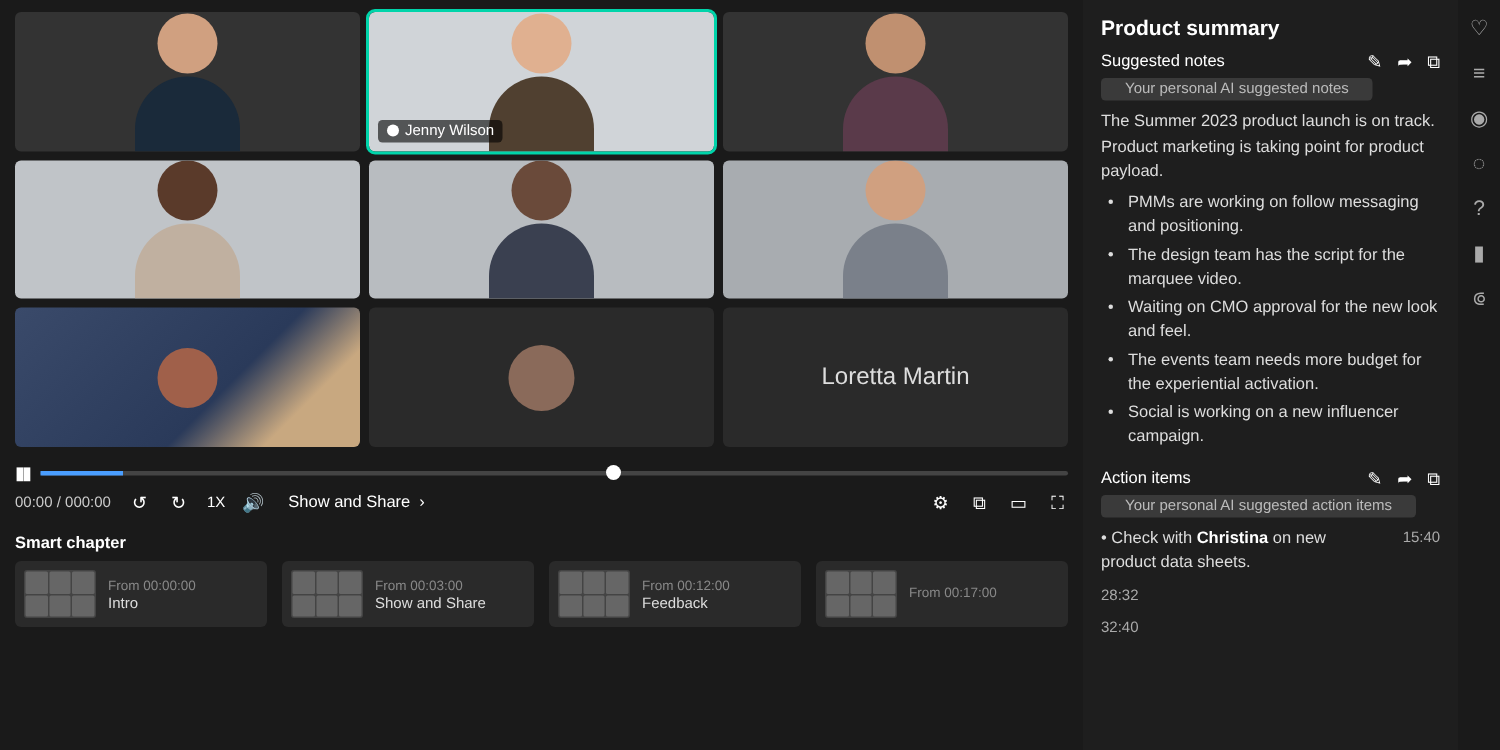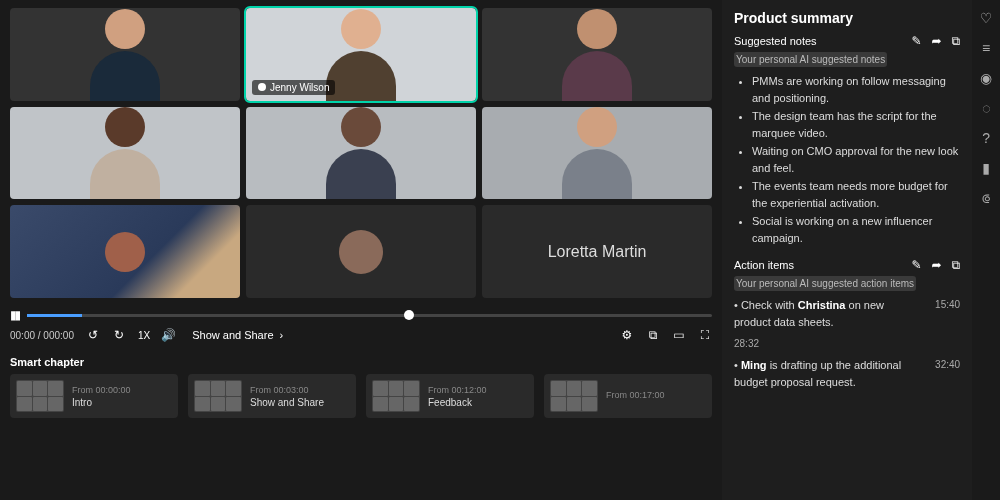--- a/index.html
+++ b/index.html
@@ -46,21 +46,21 @@
 .chtext{display:flex;flex-direction:column;gap:2px}
 .chfrom{font-size:9px;color:#888}
 .chname{font-size:10px;color:#ddd}
 .side{width:300px;background:#1e1e1e;padding:10px 12px;overflow-y:auto;font-size:11px}
 .shead{display:flex;justify-content:space-between;align-items:center;margin-bottom:8px}
 .shead h2{font-size:14px}
 .srow{display:flex;justify-content:space-between;align-items:center;margin:8px 0 4px}
 .srow h3{font-size:11px;font-weight:normal}
 .sicons{display:flex;gap:10px}
 .sicons span{cursor:pointer;font-size:12px}
-.badge{background:#3a3a3a;color:#bbb;font-size:10px;padding:2px 2px;border-radius:3px;display:inline-block;margin-bottom:6px}
+.badge{background:#3a3a3a;color:#bbb;font-size:10px;padding:2px 16px;border-radius:3px;display:inline-block;margin-bottom:6px}
 .para{font-size:11px;line-height:1.5;color:#ddd;margin-bottom:4px}
 .side ul{list-style:disc;padding-left:18px;color:#ddd}
 .side ul li{font-size:11px;line-height:1.5;margin-bottom:2px}
 .ai{display:flex;justify-content:space-between;gap:20px;font-size:11px;line-height:1.5;color:#ddd;margin-bottom:6px}
 .ai .t{flex:1}
 .ai .ts{color:#aaa;font-size:10px}
 .rail{width:34px;background:#1a1a1a;display:flex;flex-direction:column;align-items:center;padding-top:10px;gap:14px}
 .rail span{font-size:14px;color:#aaa;cursor:pointer}
 b{font-weight:bold;color:#fff}
 </style>
@@ -225,20 +225,21 @@
     </div>
     <div class="srow">
       <h3>Suggested notes</h3>
       <div class="sicons">
           <span>✎</span>
           <span>➦</span>
           <span>⧉</span>
         </div>
     </div>
     <span class="badge">Your personal AI suggested notes</span>
+    <p class="para">The Summer 2023 product launch is on track. Product marketing is taking point for product payload.</p>
     <ul id="bullets">
         <li>PMMs are working on follow messaging and positioning.</li>
         <li>The design team has the script for the marquee video.</li>
         <li>Waiting on CMO approval for the new look and feel.</li>
         <li>The events team needs more budget for the experiential activation.</li>
         <li>Social is working on a new influencer campaign.</li>
       </ul>
 
     <div class="srow" style="margin-top:12px">
       <h3>Action items</h3>
@@ -251,21 +252,20 @@
     <span class="badge">Your personal AI suggested action items</span>
     <div id="actions">
         <div class="ai">
           <div class="t">• Check with <b>Christina</b> on new product data sheets.</div>
           <div class="ts">15:40</div>
         </div>
         <div class="ai">
           <div class="ts">28:32</div>
         </div>
         <div class="ai">
-          <div class="t">• <b>Ming</b> is drafting up the additional budget proposal request.</div>
           <div class="ts">32:40</div>
         </div>
       </div>
   </div>
 
   <div class="rail">
     <span>♡</span>
     <span>≡</span>
     <span>◉</span>
     <span>◌</span>

